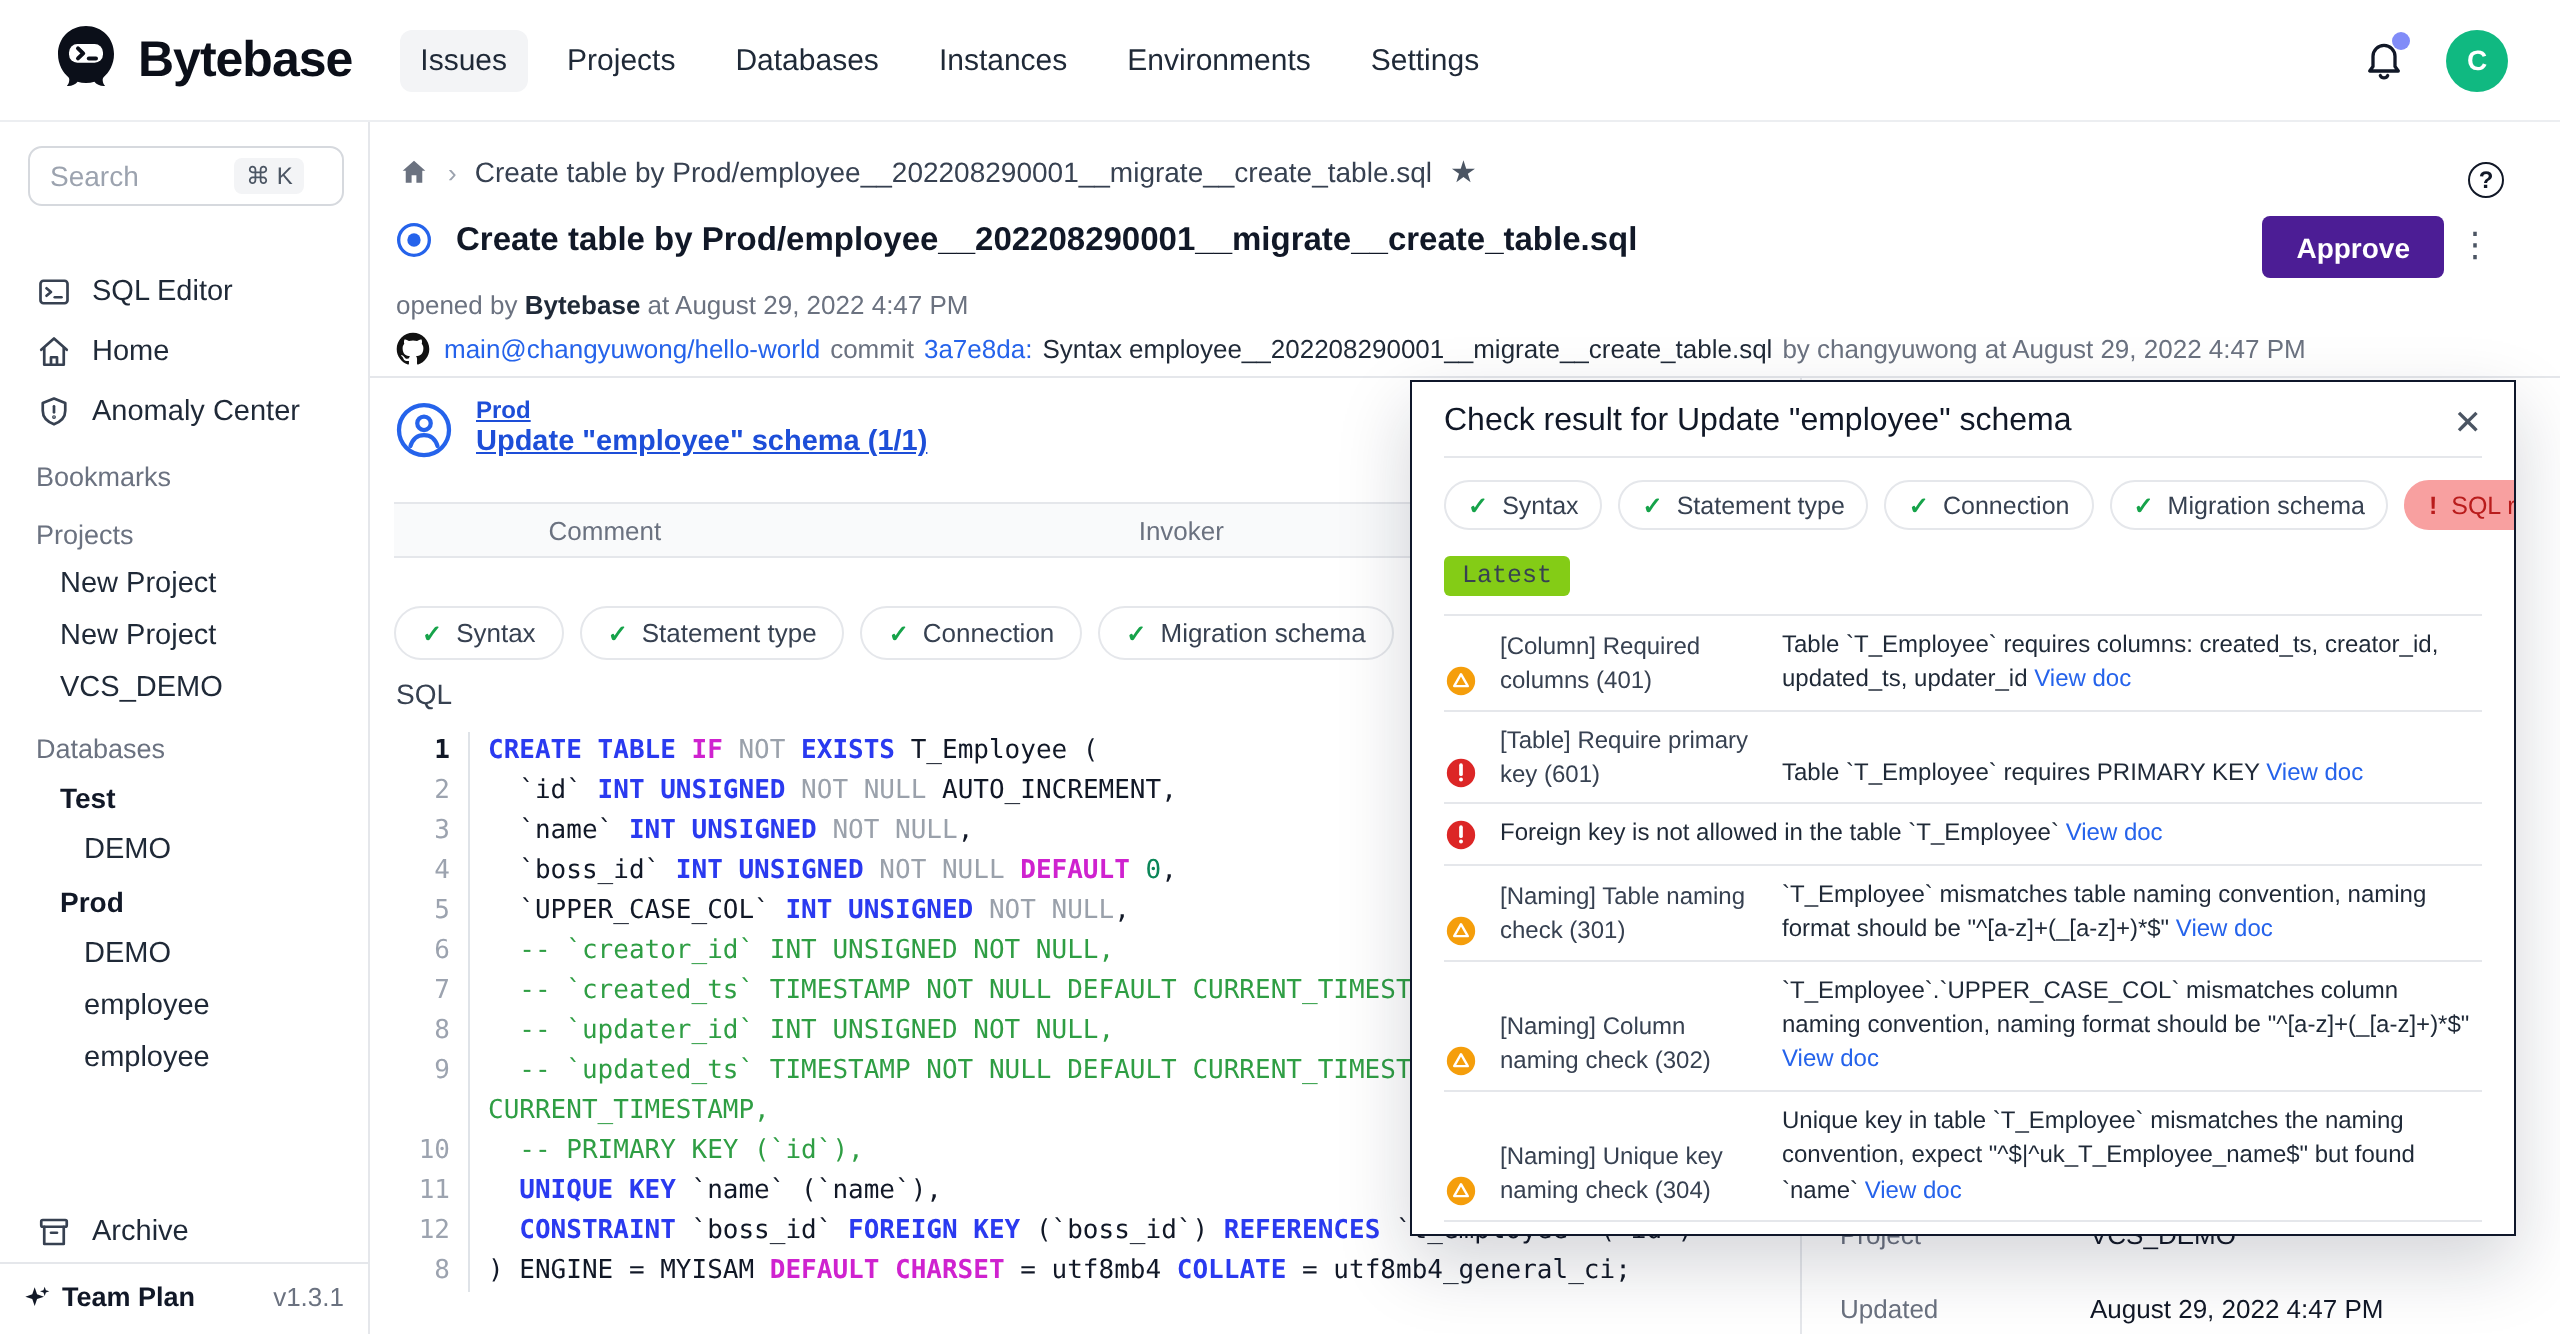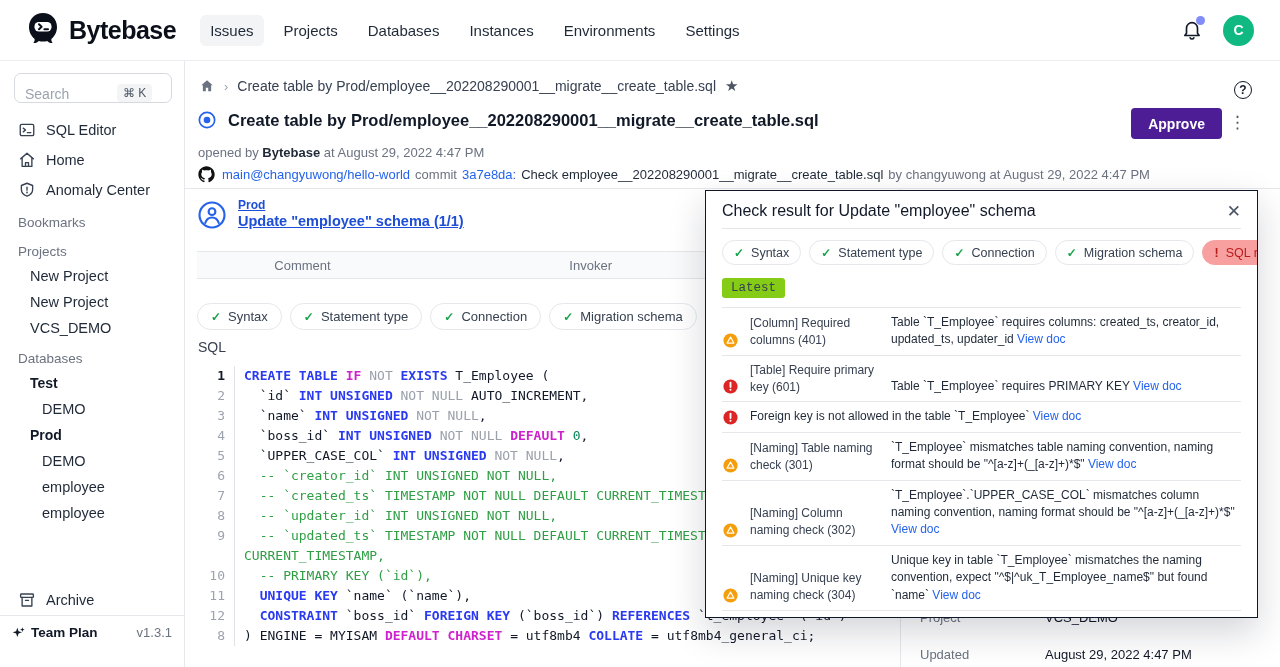--- a/index.html
+++ b/index.html
@@ -17,35 +17,35 @@
   .nav-item.active { background:#f3f4f6; font-weight:500; }
   .nav-right { margin-left:auto; display:flex; align-items:center; gap:20px; }
   .bell-wrap { position:relative; width:22px; height:22px; color:#111827; }
   .bell-dot { position:absolute; right:-2px; top:-3px; width:9px; height:9px; border-radius:50%; background:#818cf8; }
   .avatar { width:31px; height:31px; border-radius:50%; background:#10b981; color:#fff;
     display:flex; align-items:center; justify-content:center; font-size:14px; font-weight:600; }
 
   
   .sidebar { position:absolute; left:0; top:61px; bottom:0; width:185px; background:#fff;
     border-right:1px solid #e5e7eb; display:flex; flex-direction:column; z-index:5; }
-  .search-box { margin:12px 12px 8px 14px; height:30px; border:1px solid #d6d9de; border-radius:7px;
-    display:flex; align-items:flex-end; padding:0 6px 0 10px; gap:6px; }
+  .search-box { margin:12px 12px 24px 14px; height:30px; border:1px solid #d6d9de; border-radius:7px;
+    display:flex; align-items:center; padding:0 6px 0 10px; gap:6px; }
   .search-box input { border:none; outline:none; width:86px; font-size:14px; color:#374151;
     font-family:"Liberation Sans", sans-serif; }
   .search-box input::placeholder { color:#9ca3af; }
   .kbd { font-size:12px; color:#4b5563; background:#f3f4f6; border-radius:4px; padding:2px 6px; white-space:nowrap; }
   .side-scroll { flex:1; overflow:hidden; padding-top:4px; }
   .side-link { display:flex; align-items:center; gap:10px; padding:6px 10px 6px 18px; font-size:14.5px;
     color:#1f2937; cursor:pointer; }
   .side-link .ic { width:18px; height:18px; color:#374151; flex:0 0 18px; }
   .side-header { font-size:13.5px; color:#6b7280; padding:10px 10px 4px 18px; }
   .side-sub { font-size:14.5px; color:#1f2937; padding:5px 10px 5px 30px; cursor:pointer; }
   .side-group { font-size:14px; font-weight:700; color:#111827; padding:5px 10px 5px 30px; cursor:pointer; }
   .side-sub2 { font-size:14.5px; color:#1f2937; padding:5px 10px 5px 42px; cursor:pointer; }
-  .side-bottom { padding-bottom:18px; }
+  .side-bottom { padding-bottom:2px; }
   .side-foot { border-top:1px solid #e5e7eb; height:34px; display:flex; align-items:center;
     padding:0 12px 0 10px; gap:5px;text-align:center; }
   .side-foot .plan { font-size:13.5px; font-weight:700; color:#111827; }
   .side-foot .ver { margin-left:auto; font-size:13px; color:#6b7280; }
 
   
   .main { position:absolute; left:185px; top:61px; right:0; bottom:0; background:#fff; }
   .crumbs { position:absolute; left:14px; top:16px; display:flex; align-items:center; gap:9px;
     font-size:14px; color:#374151; }
   .crumb-sep { color:#9ca3af; font-size:13px; }
@@ -258,21 +258,21 @@
 
     <div class="vcs-line">
       <span class="gh">
         <svg viewBox="0 0 24 24">
             <path fill="currentColor" d="M12 .5C5.65.5.5 5.65.5 12c0 5.08 3.29 9.39 7.86 10.9.58.11.79-.25.79-.55 0-.27-.01-1-.02-1.96-3.2.7-3.87-1.54-3.87-1.54-.52-1.33-1.28-1.68-1.28-1.68-1.04-.71.08-.7.08-.7 1.15.08 1.76 1.18 1.76 1.18 1.03 1.76 2.69 1.25 3.35.96.1-.74.4-1.25.73-1.54-2.55-.29-5.23-1.28-5.23-5.68 0-1.26.45-2.28 1.18-3.09-.12-.29-.51-1.46.11-3.04 0 0 .96-.31 3.16 1.18.92-.26 1.9-.38 2.88-.39.98.01 1.96.13 2.88.39 2.2-1.49 3.16-1.18 3.16-1.18.62 1.58.23 2.75.11 3.04.74.81 1.18 1.83 1.18 3.09 0 4.41-2.69 5.38-5.25 5.67.41.36.78 1.05.78 2.13 0 1.54-.01 2.78-.01 3.16 0 .3.2.67.8.55C20.22 21.38 23.5 17.08 23.5 12 23.5 5.65 18.35.5 12 .5z"></path>
           </svg>
       </span>
       <a>main@changyuwong/hello-world</a>
       <span>commit</span>
       <a>3a7e8da:</a>
-      <span class="msg">Check employee__202208290001__migrate__create_table.sql</span>
+      <span class="msg">Syntax employee__202208290001__migrate__create_table.sql</span>
       <span>by changyuwong at August 29, 2022 4:47 PM</span>
     </div>
 
     <div class="main-hr"></div>
 
     <div class="stage">
       <span class="stage-ic">
         <svg viewBox="0 0 24 24" fill="none" stroke="currentColor" stroke-width="1.7" stroke-linecap="round">
           <circle cx="12" cy="12" r="10"></circle>
             <circle cx="12" cy="9.3" r="2.7"></circle>

